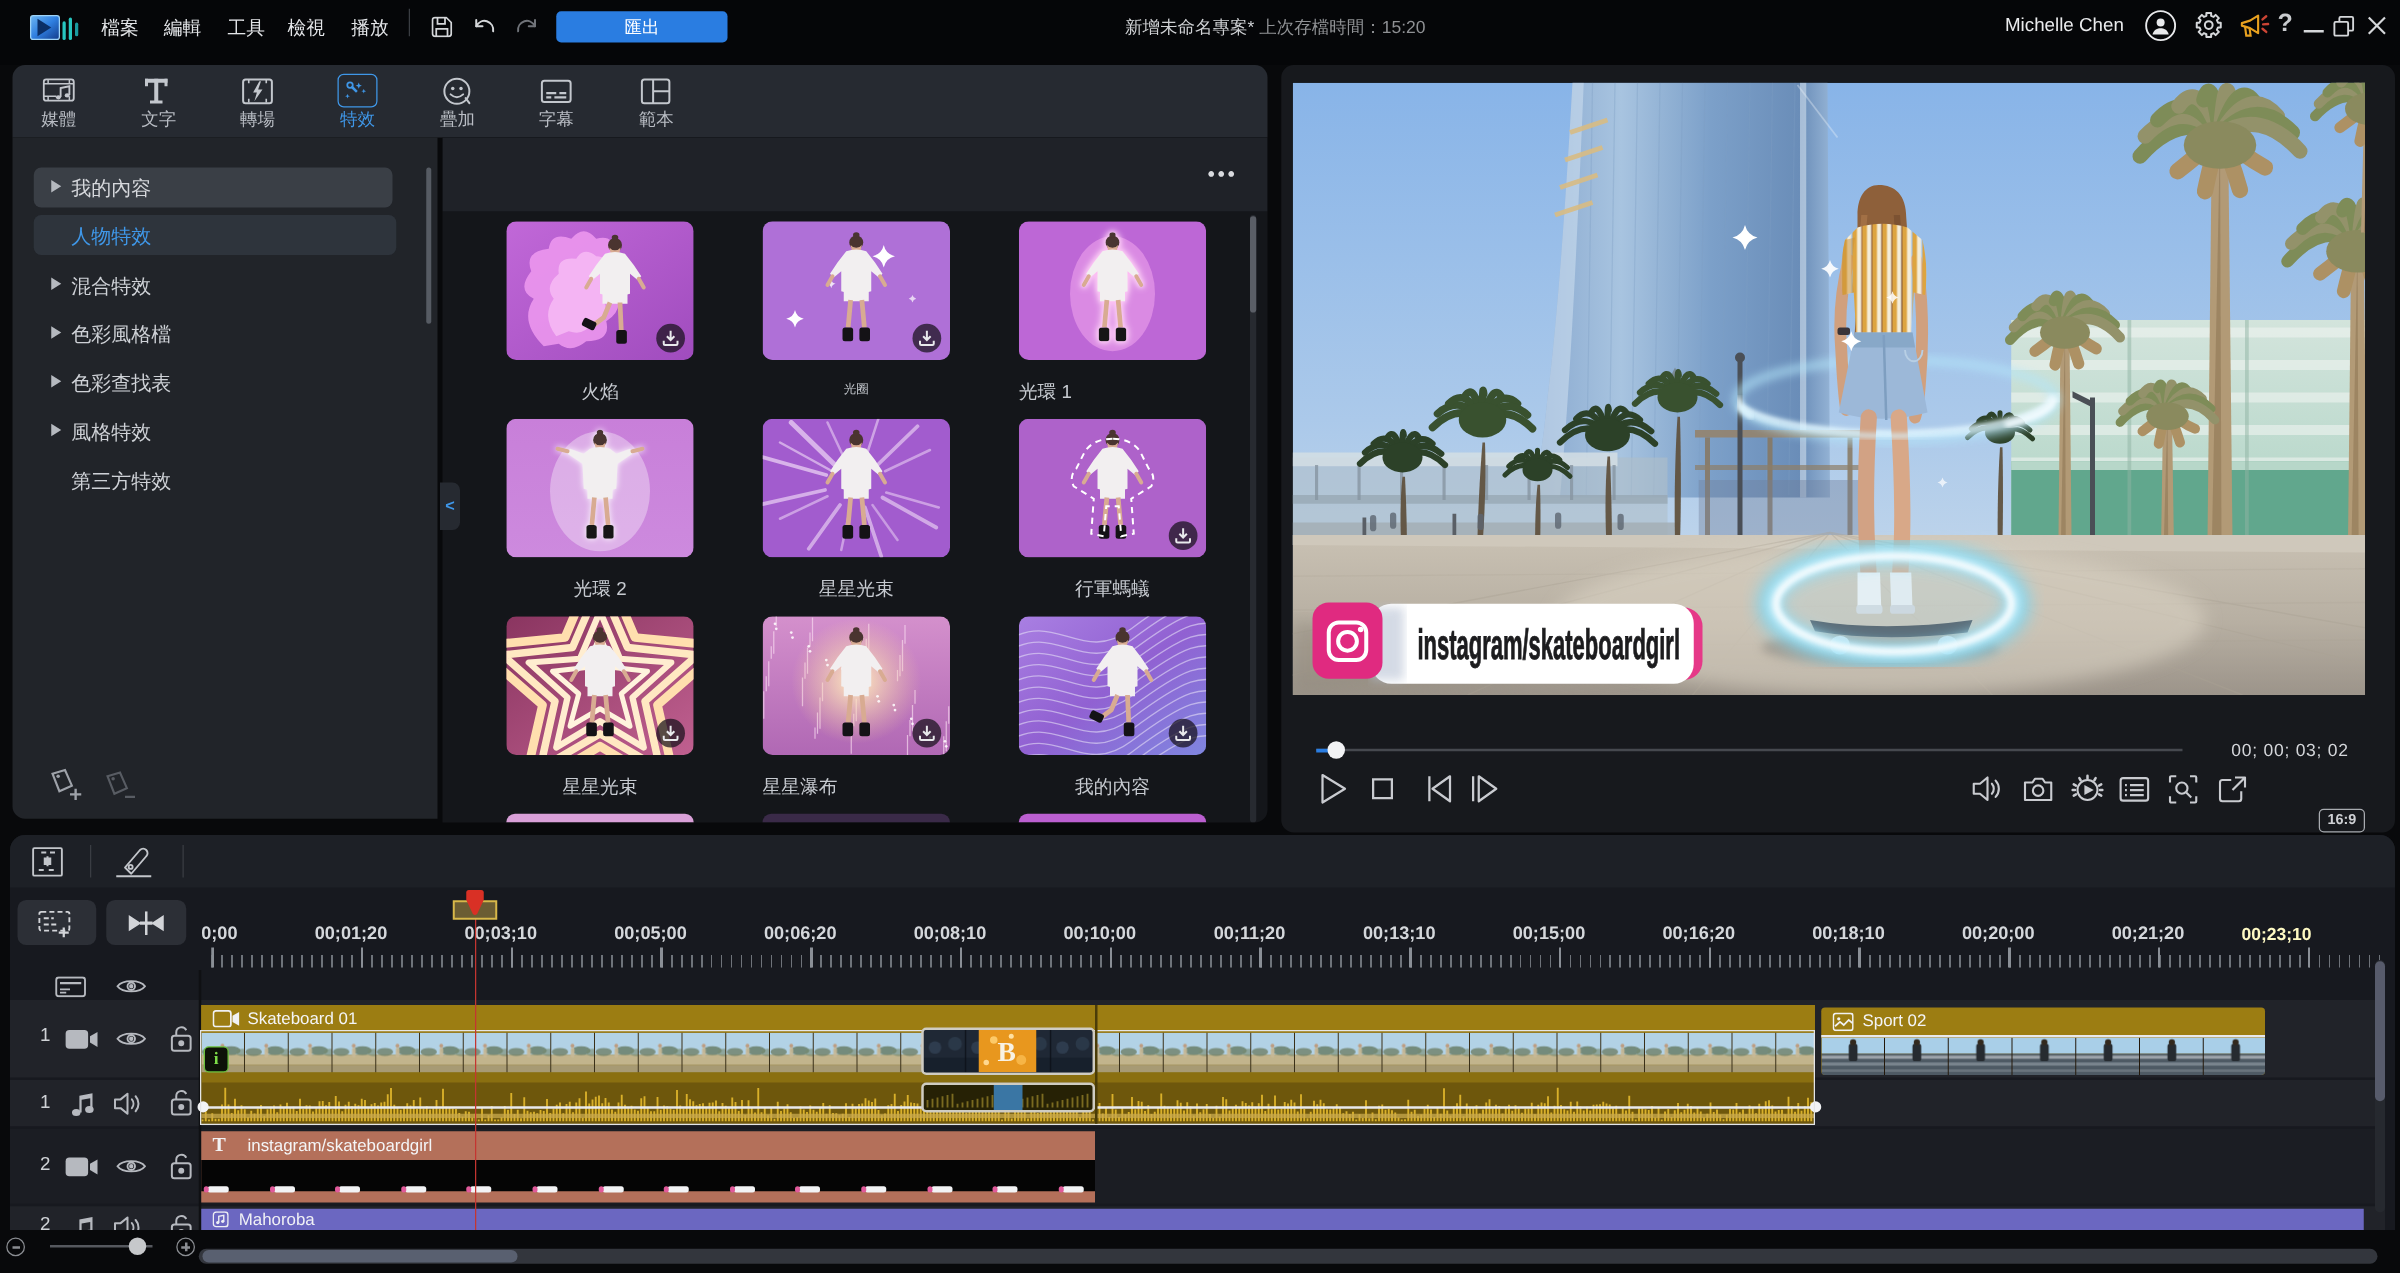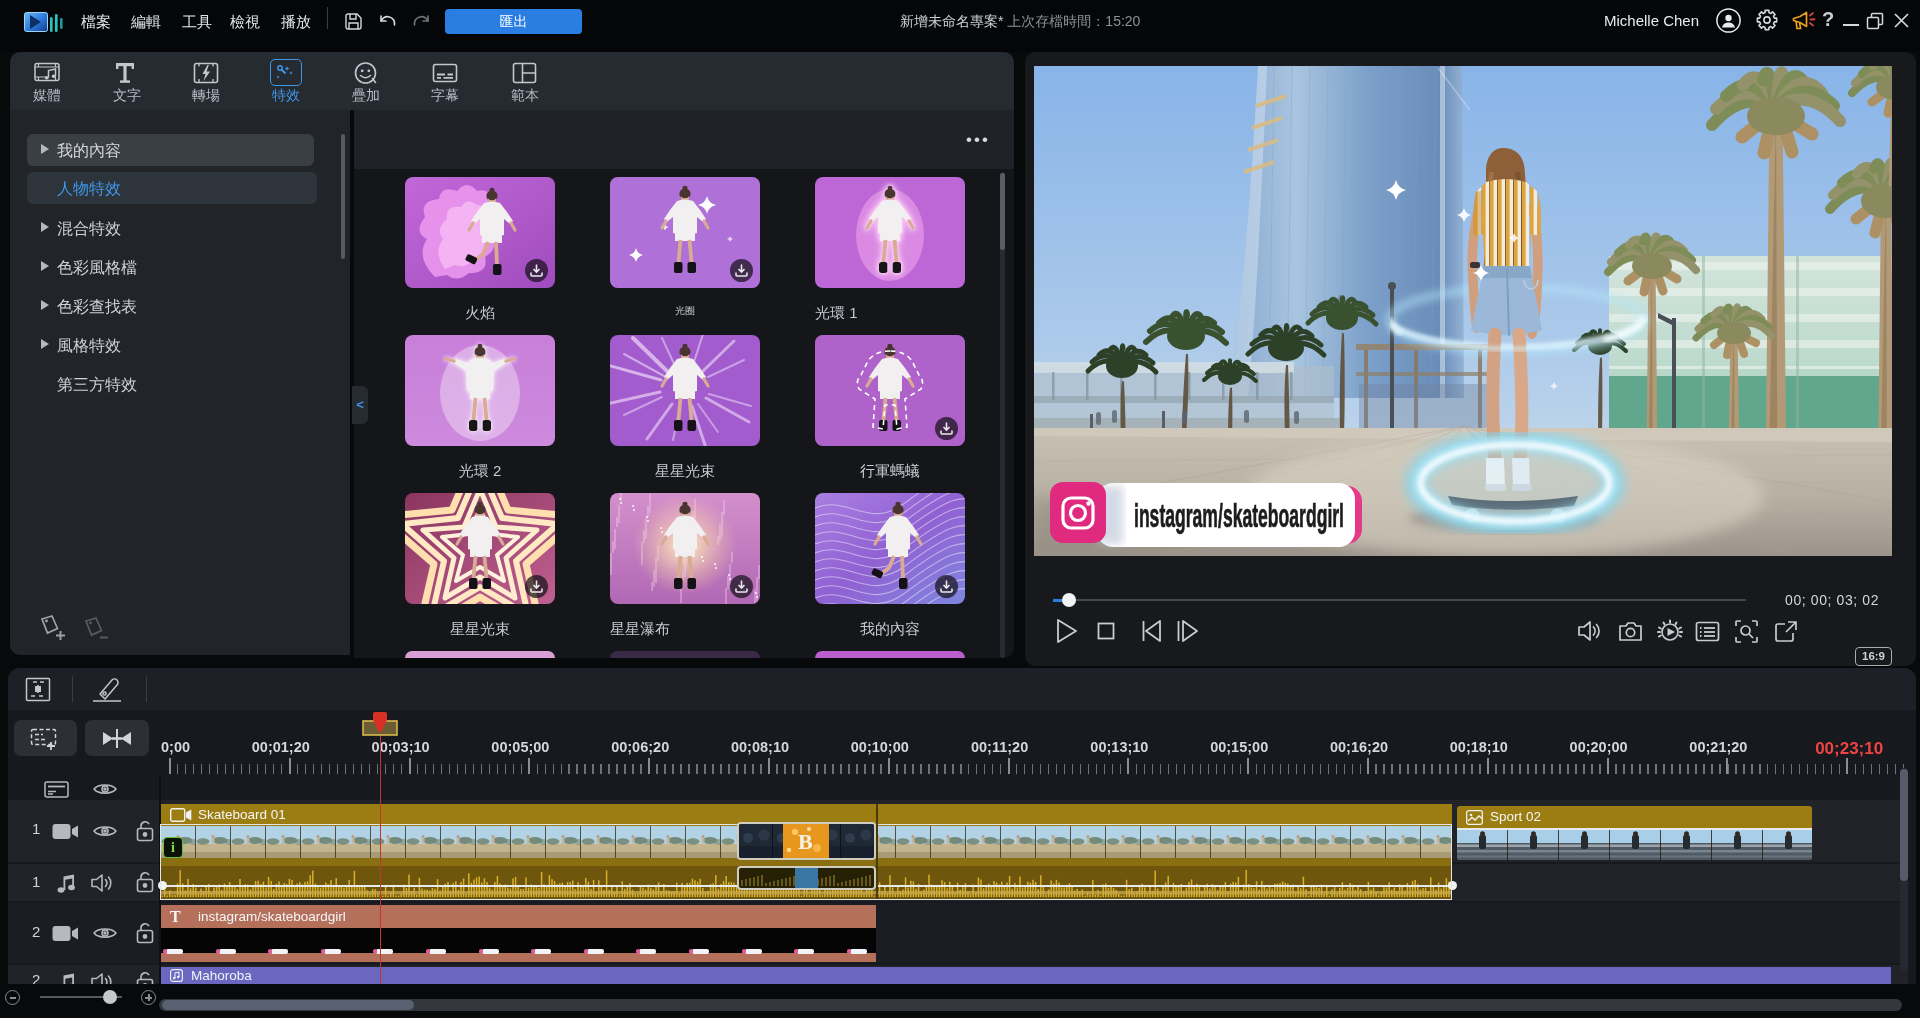--- a/index.html
+++ b/index.html
@@ -977,21 +977,21 @@
     <div class="a" style="left:587.2px;top:71px;width:90px;text-align:center;font-size:14.5px;font-weight:bold;color:#d4d7db">00;06;20</div>
     <div class="a" style="left:707.0px;top:71px;width:90px;text-align:center;font-size:14.5px;font-weight:bold;color:#d4d7db">00;08;10</div>
     <div class="a" style="left:826.8px;top:71px;width:90px;text-align:center;font-size:14.5px;font-weight:bold;color:#d4d7db">00;10;00</div>
     <div class="a" style="left:946.6px;top:71px;width:90px;text-align:center;font-size:14.5px;font-weight:bold;color:#d4d7db">00;11;20</div>
     <div class="a" style="left:1066.4px;top:71px;width:90px;text-align:center;font-size:14.5px;font-weight:bold;color:#d4d7db">00;13;10</div>
     <div class="a" style="left:1186.2px;top:71px;width:90px;text-align:center;font-size:14.5px;font-weight:bold;color:#d4d7db">00;15;00</div>
     <div class="a" style="left:1306.0px;top:71px;width:90px;text-align:center;font-size:14.5px;font-weight:bold;color:#d4d7db">00;16;20</div>
     <div class="a" style="left:1425.8px;top:71px;width:90px;text-align:center;font-size:14.5px;font-weight:bold;color:#d4d7db">00;18;10</div>
     <div class="a" style="left:1545.6px;top:71px;width:90px;text-align:center;font-size:14.5px;font-weight:bold;color:#d4d7db">00;20;00</div>
     <div class="a" style="left:1665.3999999999999px;top:71px;width:90px;text-align:center;font-size:14.5px;font-weight:bold;color:#d4d7db">00;21;20</div>
-    <div class="a" style="left:1785.2px;top:71px;width:90px;text-align:right;font-size:17px;font-weight:bold;color:#ef4444">00;23;10</div>
+    <div class="a" style="left:1785.2px;top:71px;width:90px;text-align:left;font-size:14px;font-weight:bold;color:#fef9c3">00;23;10</div>
     <div class="a" style="left:161px;top:96px;width:1742px;height:10px;background-image:repeating-linear-gradient(90deg,#6e737a 0 1.5px,transparent 1.5px 7.99px)"></div>
     <div class="a" style="left:161px;top:90px;width:1742px;height:16px;background-image:repeating-linear-gradient(90deg,#8a8f96 0 2px,transparent 2px 119.8px)"></div>
     <div class="a" style="left:0;top:132px;width:1900px;height:62px;background:#212329"></div>
     <div class="a" style="left:0;top:196px;width:1900px;height:37px;background:#212329"></div>
     <div class="a" style="left:0;top:235px;width:1900px;height:60px;background:#1b1d23"></div>
     <div class="a" style="left:0;top:297px;width:1900px;height:19px;background:#212329"></div>
     <div class="a" style="left:151px;top:108px;width:2px;height:208px;background:#0f1013"></div>
     <div class="a" style="left:36px;top:113px">
       <svg width="25" height="17" viewBox="0 0 25 17" fill="none" stroke="#b6b9bf" stroke-width="1.5">
         <rect x="1" y="1" width="23" height="15" rx="2"></rect>

